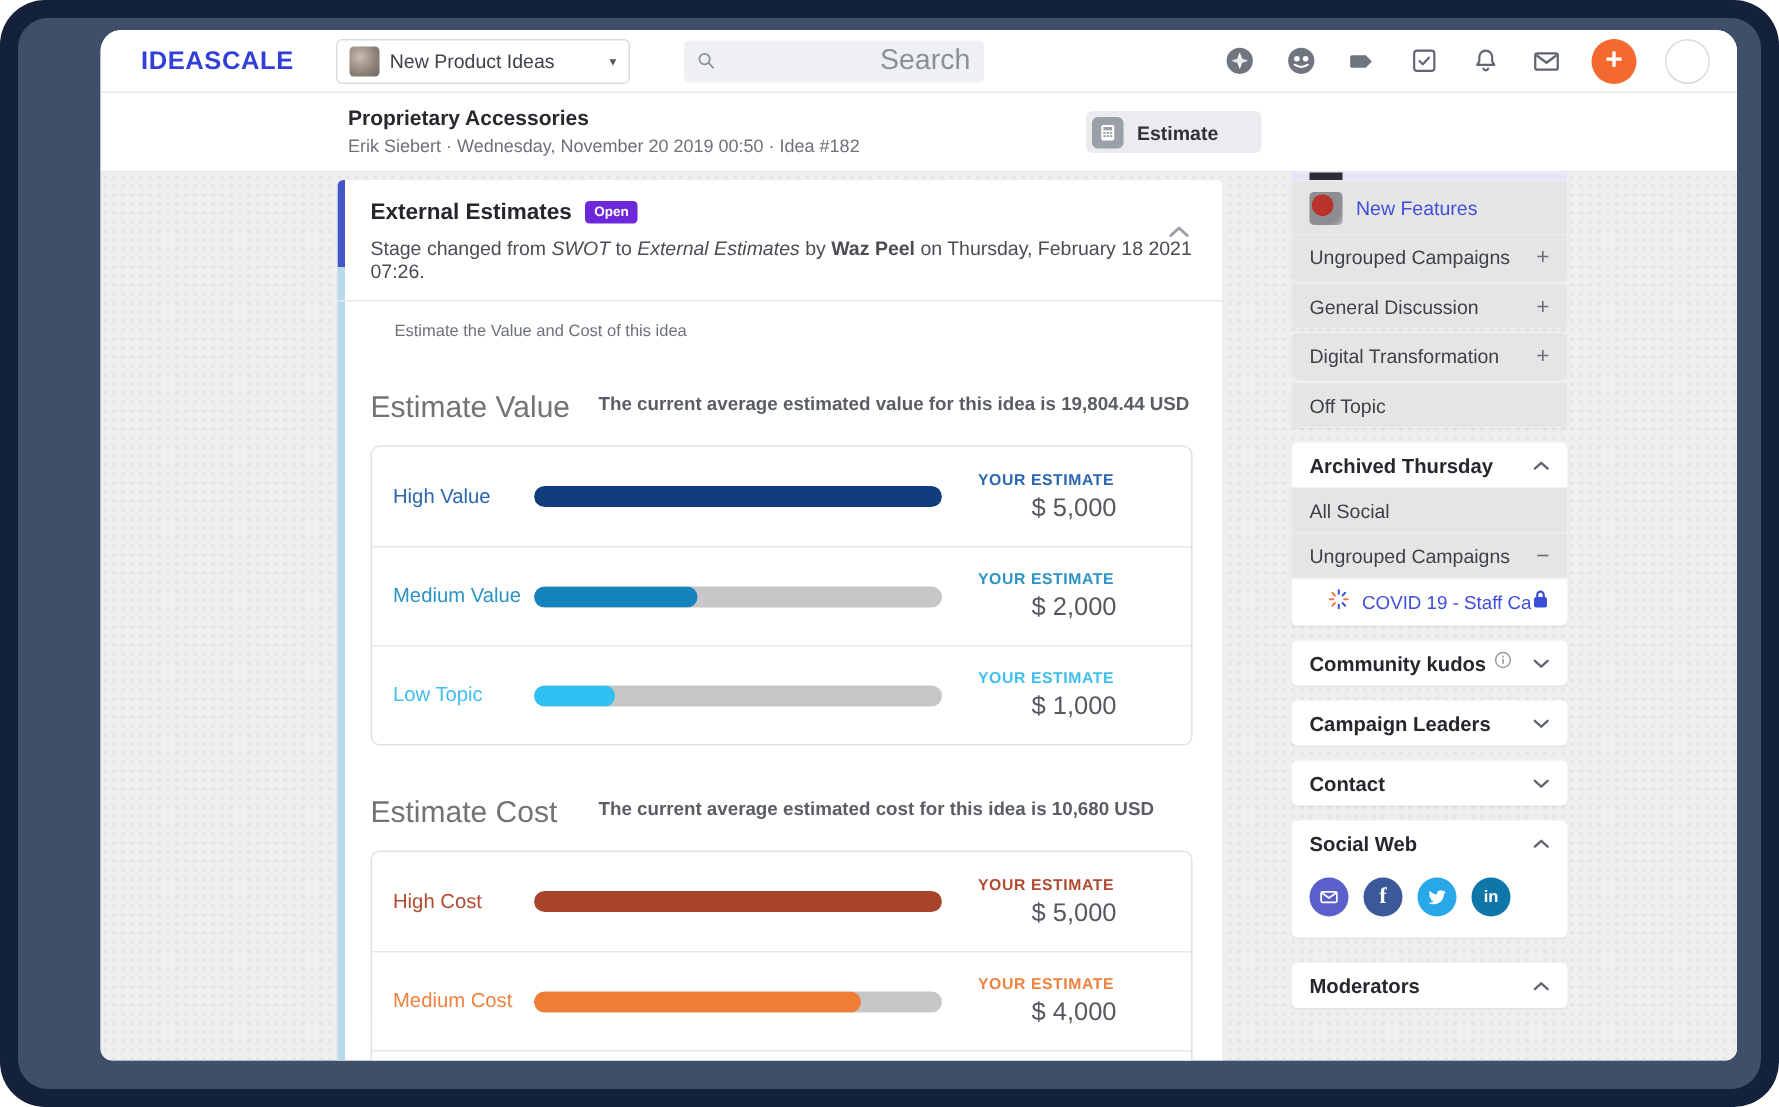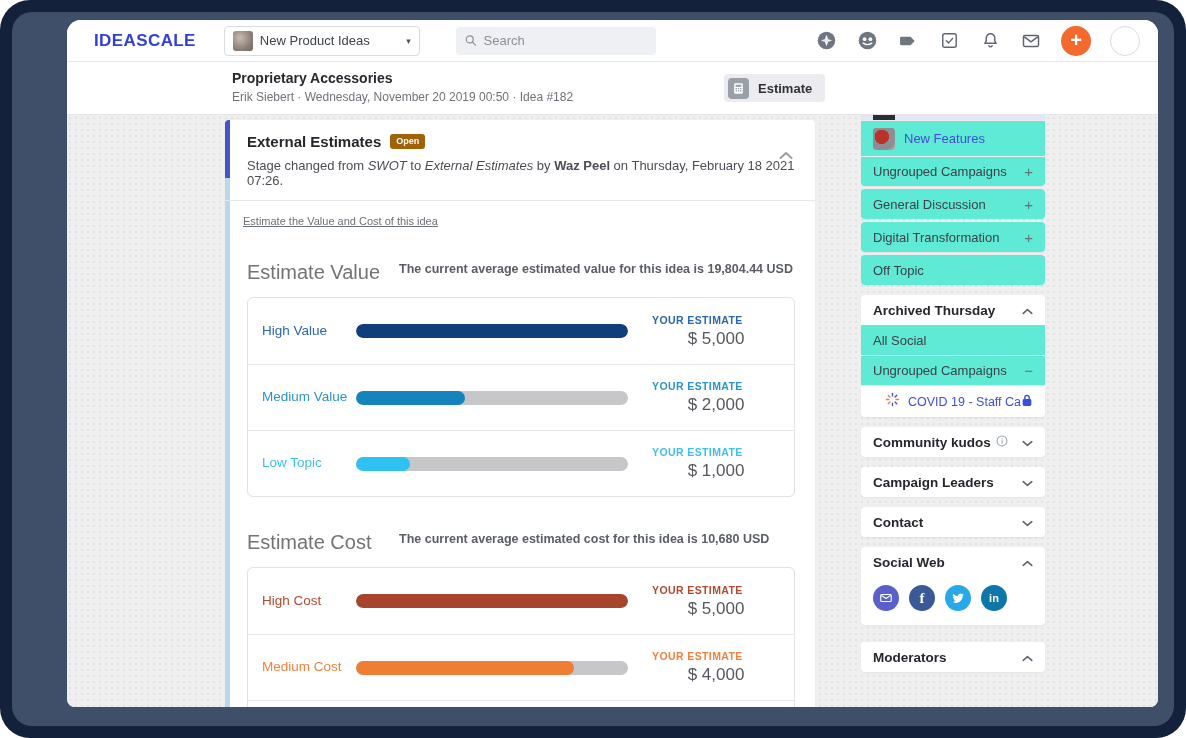--- a/index.html
+++ b/index.html
@@ -9,74 +9,74 @@
   .window { background:#fff; border-radius:14px 14px 8px 8px; height:100%; overflow:hidden; display:flex; flex-direction:column;margin-left:39px; }
 
   
   .navbar { height:42px; flex:0 0 42px; display:flex; align-items:center; border-bottom:1px solid #e8e8ea; padding:0 18px 0 27px; background:#fff; }
   .logo { font-size:17px; font-weight:800; color:#3340d8; letter-spacing:.4px; cursor:pointer; }
   .dropdown { margin-left:28px; width:196px; height:30px; border:1px solid #d9dbe0; border-radius:4px; display:flex; align-items:center; padding:0 8px; gap:7px; cursor:pointer; background:#fff; }
   .dd-thumb { width:20px; height:20px; border-radius:3px; background:radial-gradient(circle at 35% 35%, #c8bdb2, #8d8177 60%, #6e655d); flex:0 0 20px; }
   .dd-label { font-size:13px; color:#3d4148; flex:1; white-space:nowrap; overflow:hidden; }
   .dd-caret { color:#555; font-size:9px; }
   .search { margin-left:36px; width:200px; height:28px; background:#eef0f3; border-radius:4px; display:flex; align-items:center; padding:0 9px; gap:7px; }
-  .search input { border:none; background:transparent; outline:none; font-size:13px; color:#444; width:100%; font-family:"Liberation Sans",sans-serif; }
+  .search input { border:none; background:transparent; outline:none; font-size:19px; color:#444; width:100%; font-family:"Liberation Sans",sans-serif;text-align:right; }
   .search input::placeholder { color:#8a8f98; }
   .nav-icons { margin-left:auto; display:flex; align-items:center; gap:19px; }
   .icon-btn { width:22px; height:22px; display:flex; align-items:center; justify-content:center; cursor:pointer; }
   .plus-btn { width:30px; height:30px; border-radius:50%; background:#f4692d; color:#fff; font-size:20px; font-weight:700; display:flex; align-items:center; justify-content:center; cursor:pointer; line-height:1; padding-bottom:2px; }
   .avatar { width:30px; height:30px; border-radius:50%; cursor:pointer; border:1px solid #d7dbe2;
     background: radial-gradient(circle at 50% 38%, #c9a184 0 26%, transparent 27%),
                 radial-gradient(circle at 50% 18%, #5d5granite 0, transparent 0),
                 radial-gradient(circle at 50% 20%, #6b5d55 0 34%, transparent 35%),
                 radial-gradient(circle at 50% 80%, #4e5d75 0 45%, transparent 46%), #9fb3c8; }
 
   
   .header-band { height:53px; flex:0 0 53px; background:#fff; border-bottom:1px solid #e4e4e6; position:relative; }
   .idea-title { position:absolute; left:165px; top:8px; font-size:14px; font-weight:700; color:#27292e; }
   .idea-sub { position:absolute; left:165px; top:28px; font-size:12px; color:#6e7278; }
-  .estimate-btn { position:absolute; left:657px; top:12px; height:28px; background:#ececf0; border-radius:4px; display:flex; align-items:center; gap:9px; padding:0 13px 0 4px; cursor:pointer; }
+  .estimate-btn { position:absolute; left:657px; top:12px; height:28px; background:#ececf0; border-radius:4px; display:flex; align-items:center; gap:9px; padding:0 29px 0 4px; cursor:pointer; }
   .calc-chip { width:21px; height:21px; background:#9aa0a8; border-radius:4px; display:flex; align-items:center; justify-content:center; }
   .estimate-btn span.lbl { font-size:13px; font-weight:700; color:#2e3136; }
 
   
   .main { flex:1; position:relative; overflow:hidden; background-color:#efeff0; background-image:radial-gradient(#e2e2e4 1px, transparent 1px); background-size:6px 6px; }
   .content-col { position:absolute; left:158px; top:5px; width:590px; }
   .stage-card { background:#fff; border-radius:4px; box-shadow:0 1px 2px rgba(0,0,0,.06); position:relative; min-height:660px; }
   .accent { position:absolute; left:0; top:0; bottom:0; width:5px; border-radius:4px 0 0 4px; background:#b9d8ec; overflow:hidden; }
   .accent::before { content:""; position:absolute; left:0; top:0; width:100%; height:58px; background:#4553c9; }
   .card-head { padding:13px 20px 12px 22px; border-bottom:1px solid #e8e8ea; position:relative; }
   .card-title-row { display:flex; align-items:center; gap:9px; }
   .card-title { font-size:15px; font-weight:700; color:#25272c; }
-  .badge { background:#a16207; color:#fff; font-size:9px; font-weight:700; padding:2px 6px 3px; border-radius:3px; }
+  .badge { background:#6d28d9; color:#fff; font-size:9px; font-weight:700; padding:2px 6px 3px; border-radius:3px; }
   .stage-note { margin-top:8px; font-size:13px; color:#4a4d53; }
   .stage-note .it { font-style:italic; }
   .stage-note .bd { font-weight:700; }
   .collapse-ico { position:absolute; right:22px; top:26px; cursor:pointer; }
-  .card-desc { padding:14px 18px 0; font-size:11px; color:#6c7077;text-decoration:underline; }
+  .card-desc { padding:14px 38px 0; font-size:11px; color:#6c7077; }
 
   .section-head { display:flex; align-items:flex-start; padding:34px 20px 0 22px; }
   .section-head h3 { font-size:20px; font-weight:400; color:#737373; width:152px; flex:0 0 152px; }
   .section-avg { font-size:12.5px; font-weight:700; color:#5a5e64; padding-top:1px; }
 
   .est-group { margin:13px 20px 0 22px; border:1px solid #e2e2e6; border-radius:6px; background:#fff; }
   .est-row { height:66px; display:flex; align-items:center; padding:0 14px; }
   .est-row + .est-row { border-top:1px solid #e8e8ea; }
   .est-label { width:94px; flex:0 0 94px; font-size:13.5px; line-height:1.5; }
   .bar-track { width:272px; flex:0 0 272px; height:14px; background:#c7c7c9; border-radius:7px; overflow:hidden; cursor:pointer; }
   .bar-fill { height:100%; border-radius:7px; }
   .est-right { margin-left:auto; width:128px; }
   .your-est { font-size:10.5px; font-weight:700; letter-spacing:.4px; }
   .amount { font-size:17px; color:#55585e; margin-top:3px;text-align:center; }
 
   
   .sidebar { position:absolute; left:794px; top:-15px; width:184px; display:flex; flex-direction:column; }
   .side-card { background:#fff; border-radius:4px; box-shadow:0 1px 2px rgba(0,0,0,.05); overflow:hidden; }
   .gap2 { height:3px; } .gap10 { height:10px; } .gap16 { height:17px; }
-  .side-row { min-height:30px; display:flex; align-items:center; padding:0 12px; font-size:13px; color:#3d4148; cursor:pointer; background:#5eead4; }
+  .side-row { min-height:30px; display:flex; align-items:center; padding:0 12px; font-size:13px; color:#3d4148; cursor:pointer; background:#e5e5e5; }
   .side-row + .side-row { border-top:1px solid #ececee; }
   .side-row .act { margin-left:auto; color:#6b7078; font-size:15px; }
   .side-row.selected { background:#e4e6f7; height:20px; min-height:20px; }
   .thumb { width:22px; height:22px; border-radius:3px; margin-right:9px; flex:0 0 22px; }
   .thumb.dark { background:#2a2d33; height:14px; align-self:flex-end; margin-bottom:0; border-radius:4px 4px 0 0; }
   .thumb.red { background:radial-gradient(circle at 40% 40%, #b8342a 0 38%, #8e8d93 39% 70%, #b9b9bd); }
   .side-row.tall { min-height:36px; }
   .link-blue { color:#3f4ed8; }
   .side-title-row { min-height:30px; display:flex; align-items:center; padding:0 12px; cursor:pointer; }
   .side-title { font-size:13.5px; font-weight:700; color:#25272c; }

